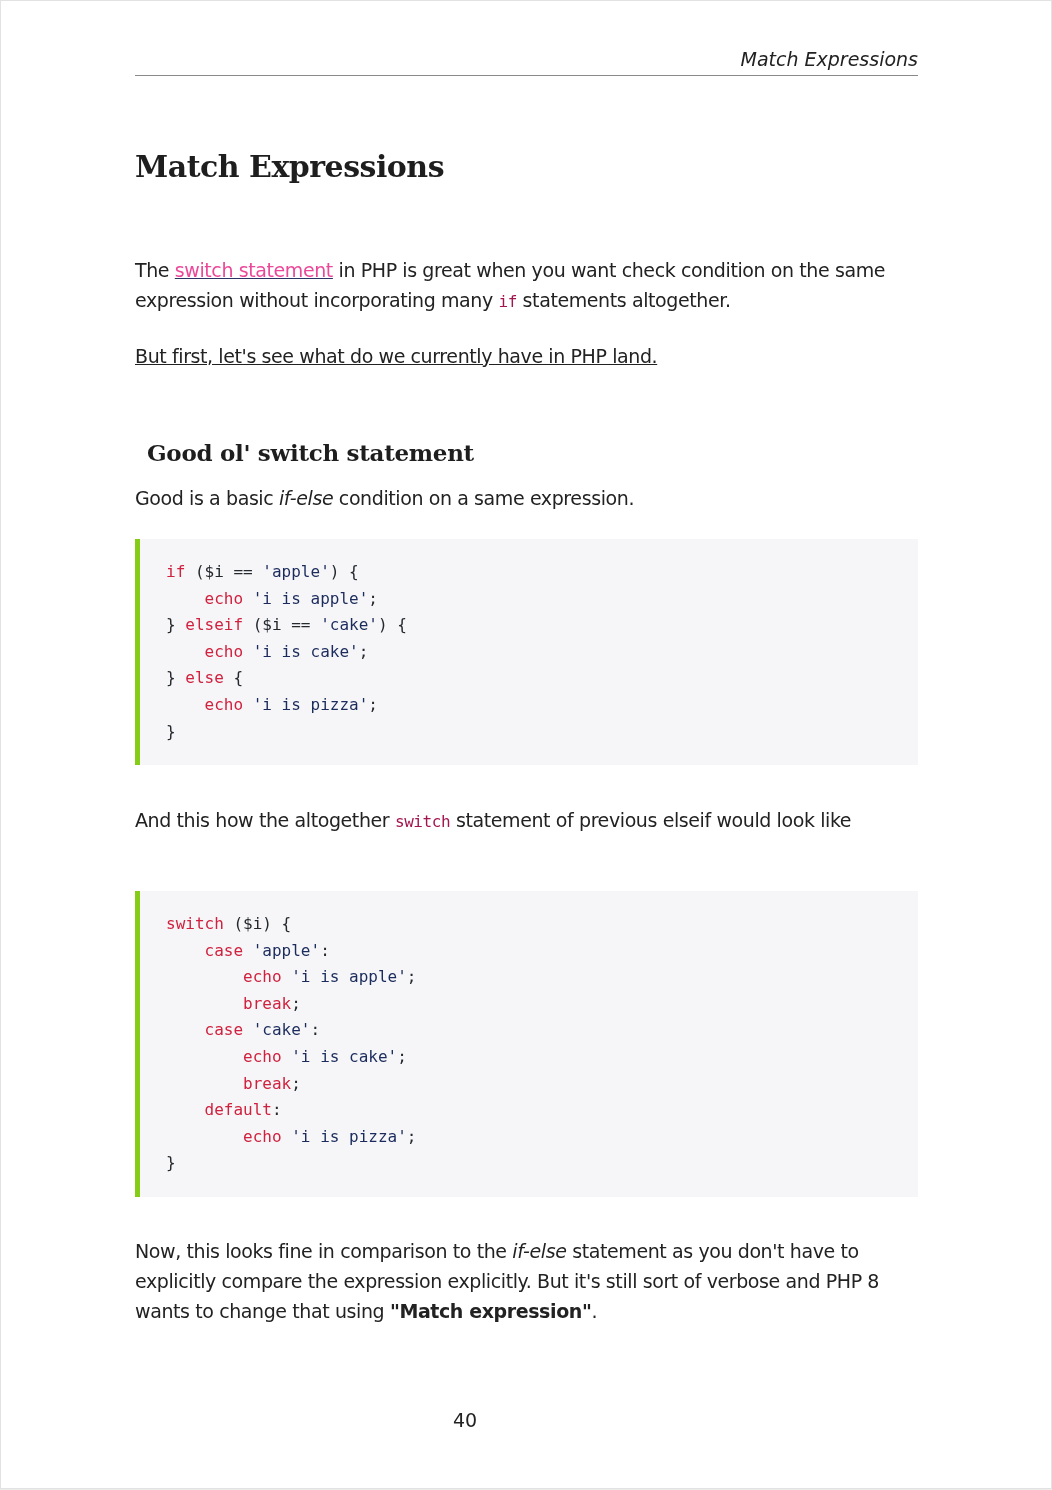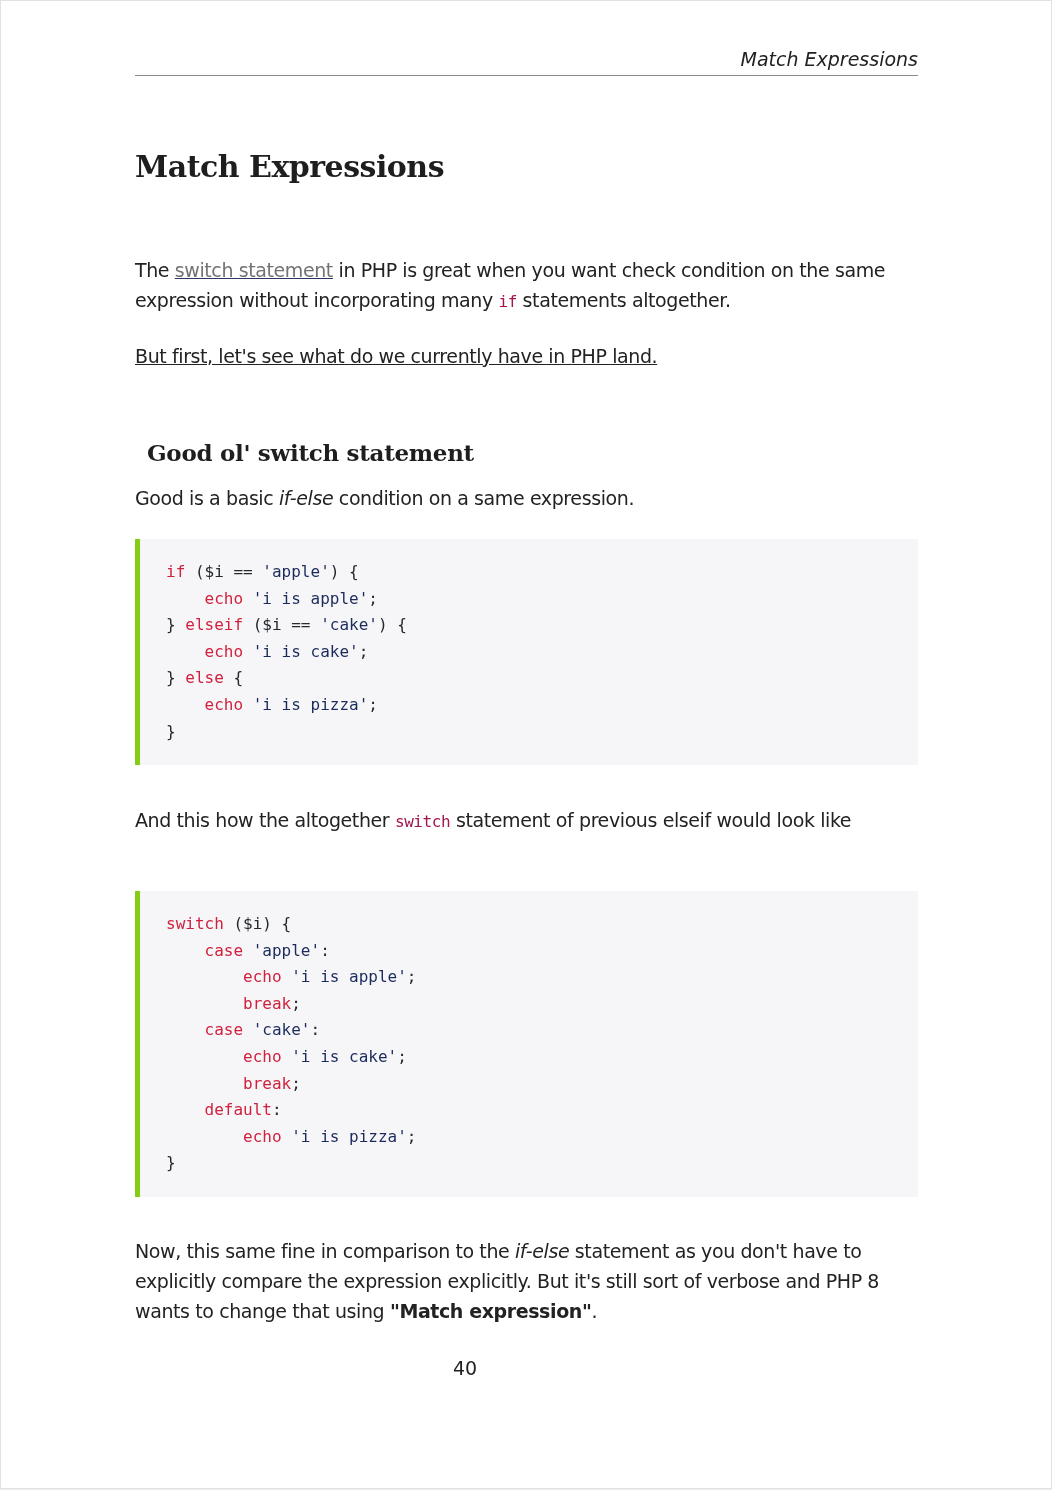--- a/index.html
+++ b/index.html
@@ -33,40 +33,40 @@
     h2 {
       position: absolute; left: 0; margin: 12px;
       font-family: "DejaVu Serif", serif; font-weight: bold;
       font-size: 23px; color: #1e1e1e; letter-spacing: -0.3px;
     }
     p {
       position: absolute; left: 0; margin: 0; width: 783px;
       font-size: 19px; line-height: 30px; color: #222;
       letter-spacing: -0.4px;
     }
-    a.link { color: #737373; text-decoration: underline; text-decoration-color: #2a3566; text-align: right; }
+    a.link { color: #ec4899; text-decoration: underline; text-decoration-color: #2a3566; text-align: right; }
     code.inline {
       font-family: "DejaVu Sans Mono", monospace; font-size: 16px;
       color: #a3154f;
     }
     .codeblock {
       position: absolute; left: 0; width: 783px;
       background: #f6f6f8;
       border-left: 5px solid #84cc16;
       box-sizing: border-box;
       padding: 20px 0 0 26px;
       font-family: "DejaVu Sans Mono", monospace; font-size: 16px;
       line-height: 26.6px; color: #24292e;
       white-space: pre;
     }
     .kw { color: #d0213e; }
     .str { color: #1b2b5c; }
     .pn { color: #24292e; }
     .page-number {
-      position: absolute; left: 0; top: 1356px; width: 928px;
+      position: absolute; left: 0; top: 1408px; width: 928px;
       text-align: center; font-size: 19px; color: #222;
     }
   </style>
 </head>
 <body>
 
 <div class="page">
   <div class="running-header">Match Expressions</div>
 
   <div class="content">
@@ -79,17 +79,17 @@
     <h2 style="top:426px;">Good ol' switch statement</h2>
 
     <p style="top:482px;"><span>Good is a basic </span><em>if-else</em><span> condition on a same expression.</span></p>
 
     <div class="codeblock" style="top:538px; height:226px;"><div><span class="kw">if</span><span class="pn"> ($i == </span><span class="str">'apple'</span><span class="pn">) {</span></div><div><span class="pn">    </span><span class="kw">echo</span><span class="pn"> </span><span class="str">'i is apple'</span><span class="pn">;</span></div><div><span class="pn">} </span><span class="kw">elseif</span><span class="pn"> ($i == </span><span class="str">'cake'</span><span class="pn">) {</span></div><div><span class="pn">    </span><span class="kw">echo</span><span class="pn"> </span><span class="str">'i is cake'</span><span class="pn">;</span></div><div><span class="pn">} </span><span class="kw">else</span><span class="pn"> {</span></div><div><span class="pn">    </span><span class="kw">echo</span><span class="pn"> </span><span class="str">'i is pizza'</span><span class="pn">;</span></div><div><span class="pn">}</span></div></div>
 
     <p style="top:804px;"><span>And this how the altogether </span><code class="inline">switch</code><span> statement of previous elseif would look like</span></p>
 
     <div class="codeblock" style="top:890px; height:306px;"><div><span class="kw">switch</span><span class="pn"> ($i) {</span></div><div><span class="pn">    </span><span class="kw">case</span><span class="pn"> </span><span class="str">'apple'</span><span class="pn">:</span></div><div><span class="pn">        </span><span class="kw">echo</span><span class="pn"> </span><span class="str">'i is apple'</span><span class="pn">;</span></div><div><span class="pn">        </span><span class="kw">break</span><span class="pn">;</span></div><div><span class="pn">    </span><span class="kw">case</span><span class="pn"> </span><span class="str">'cake'</span><span class="pn">:</span></div><div><span class="pn">        </span><span class="kw">echo</span><span class="pn"> </span><span class="str">'i is cake'</span><span class="pn">;</span></div><div><span class="pn">        </span><span class="kw">break</span><span class="pn">;</span></div><div><span class="pn">    </span><span class="kw">default</span><span class="pn">:</span></div><div><span class="pn">        </span><span class="kw">echo</span><span class="pn"> </span><span class="str">'i is pizza'</span><span class="pn">;</span></div><div><span class="pn">}</span></div></div>
 
-    <p style="top:1235px;"><span>Now, this same fine in comparison to the </span><em>if-else</em><span> statement as you don't have to explicitly compare the expression explicitly. But it's still sort of verbose and PHP 8 wants to change that using </span><strong>"Match expression"</strong><span>.</span></p>
+    <p style="top:1235px;"><span>Now, this looks fine in comparison to the </span><em>if-else</em><span> statement as you don't have to explicitly compare the expression explicitly. But it's still sort of verbose and PHP 8 wants to change that using </span><strong>"Match expression"</strong><span>.</span></p>
   </div>
 
   <div class="page-number">40</div>
 </div>
 
 </body></html>

